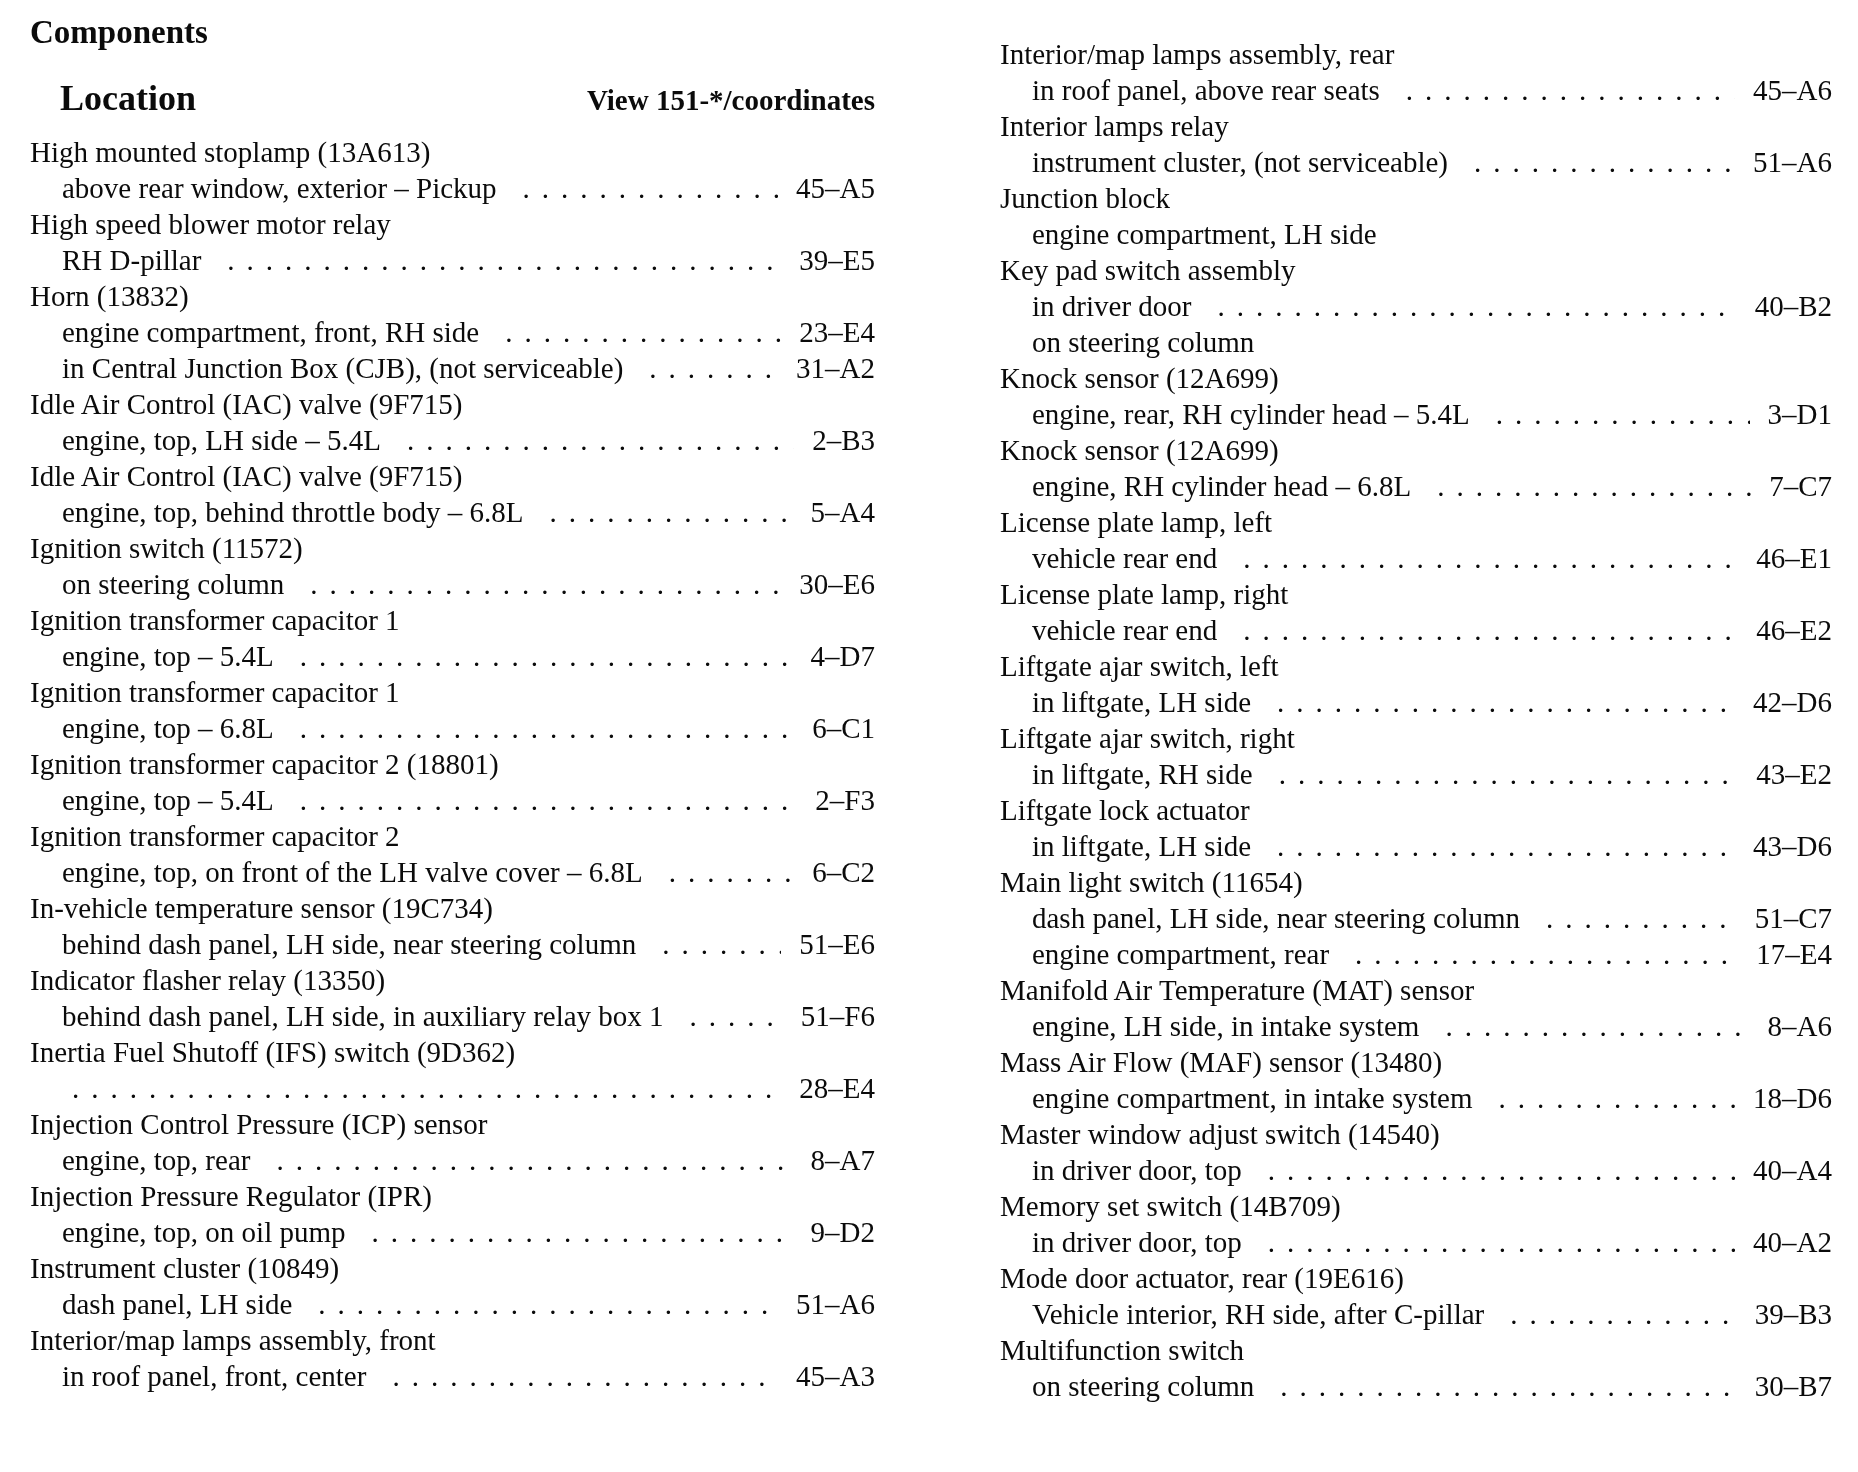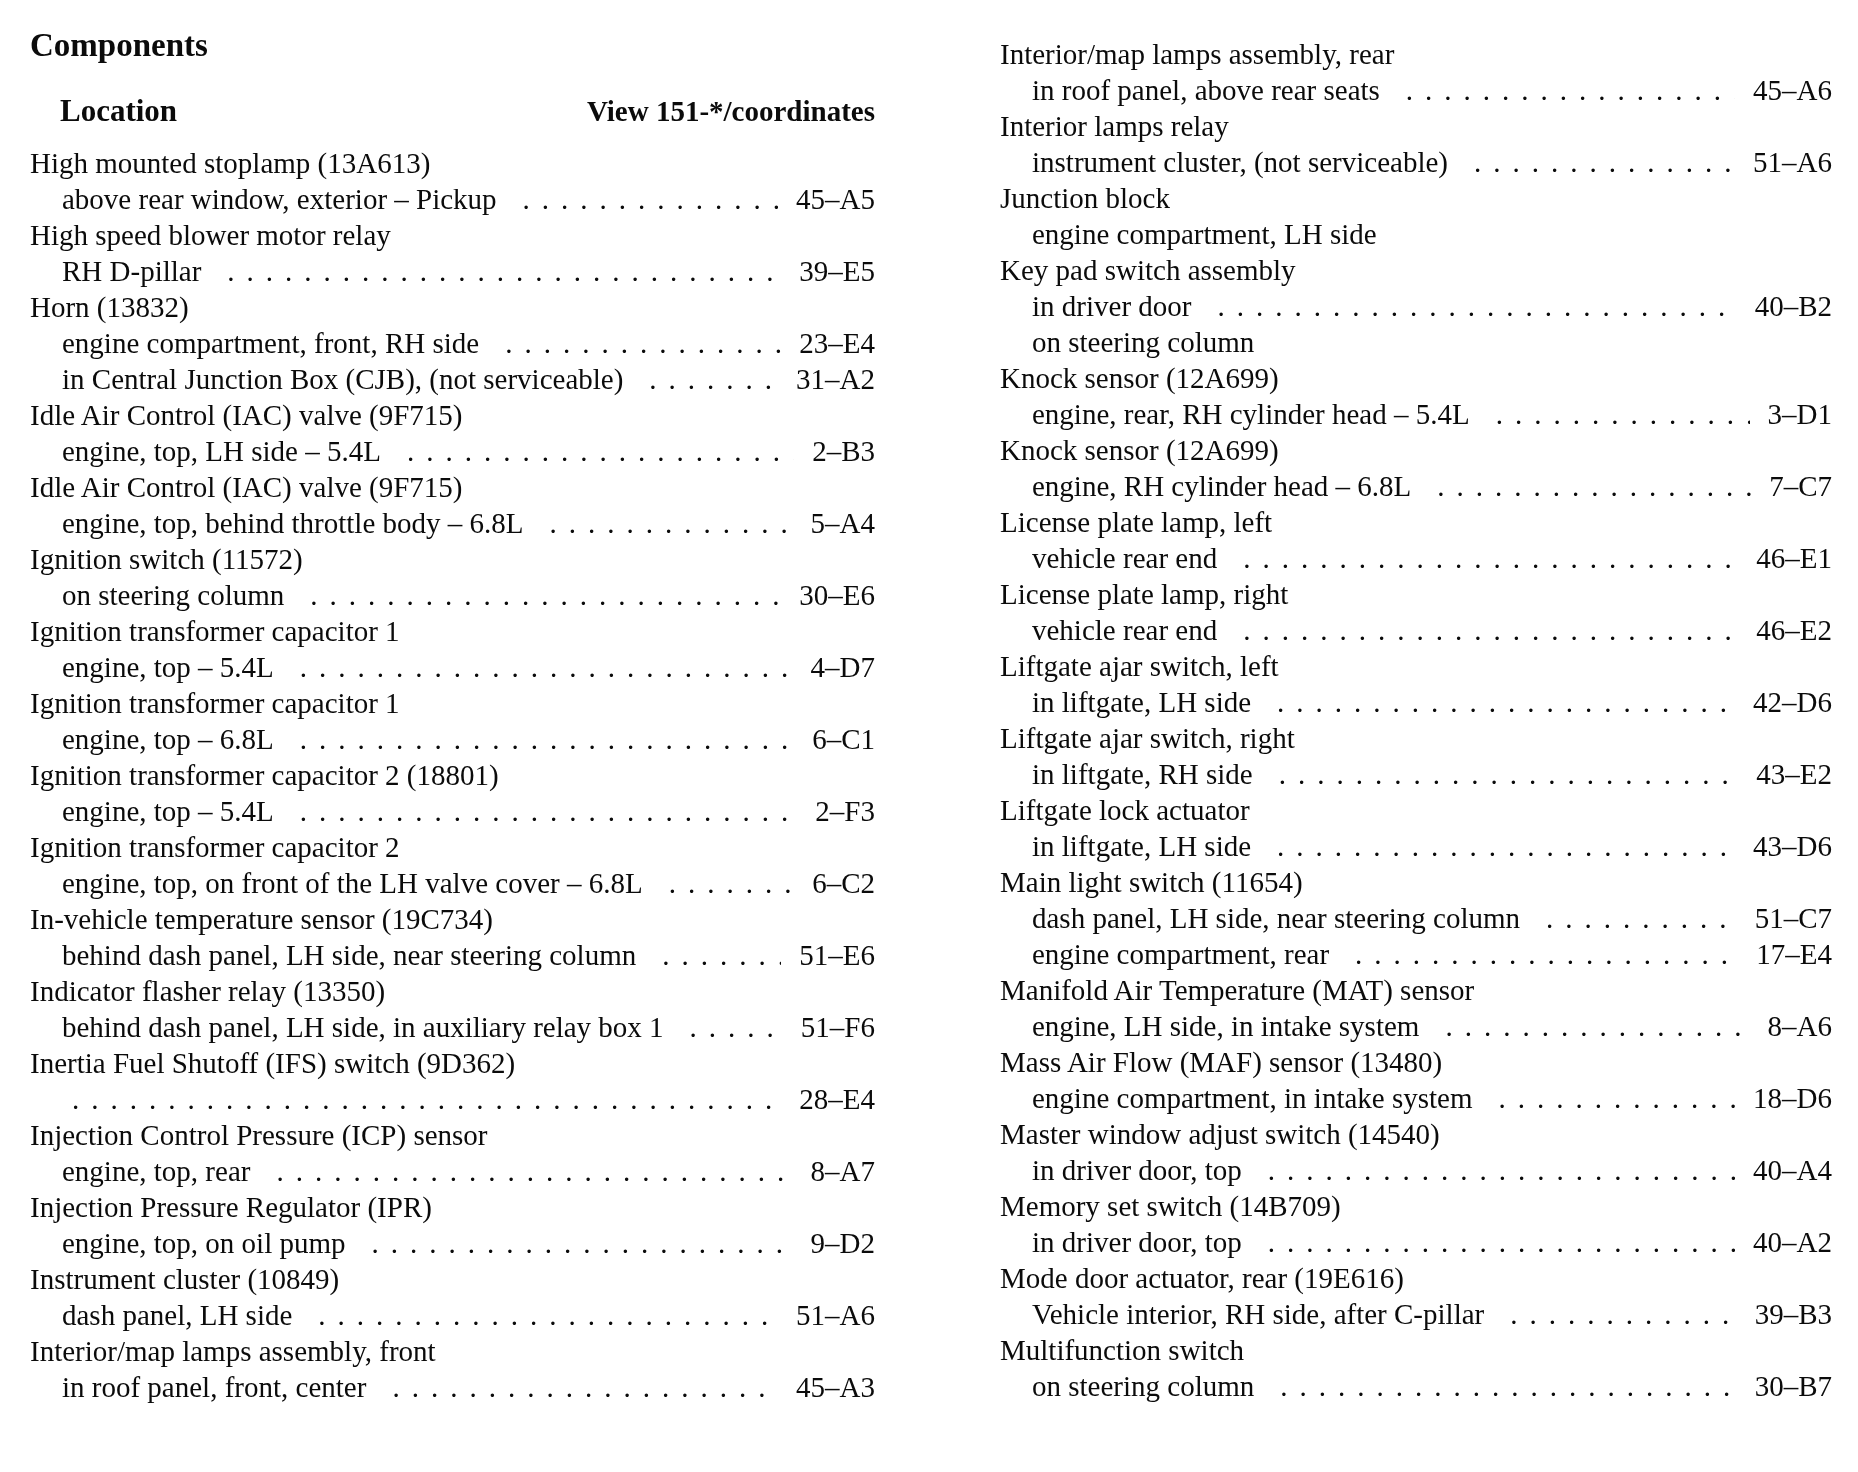--- a/index.html
+++ b/index.html
@@ -7,38 +7,38 @@
     width: 1858px; height: 1472px;
     position: relative;
     background: #ffffff;
     color: #0b0b0b;
     font-family: "Liberation Serif", "DejaVu Serif", serif;
     font-size: 29px;
     line-height: 36px;
     overflow: hidden;
   }
   .col { position: absolute; }
-  .col-left  { left: 30px;  top: 25px; width: 845px; }
+  .col-left  { left: 30px;  top: 12px; width: 845px; }
   .col-right { left: 1000px; top: 20px; width: 832px; }
 
   .page-title {
     margin: 0;
     font-size: 33px;
     line-height: 40px;
     font-weight: bold;
   }
   .subhead-row {
     display: flex;
     justify-content: space-between;
     align-items: baseline;
     margin-top: 28px;
     padding-left: 30px;
     font-weight: bold;
   }
-  .subhead-location { font-size: 31px; }
+  .subhead-location { font-size: 36px; }
   .subhead-view     { font-size: 29px; }
 
   .entries { margin-top: 16px; }
 
   .entry-name { white-space: nowrap; }
   .entry-loc {
     display: flex;
     align-items: baseline;
     padding-left: 32px;
     gap: 16px;

